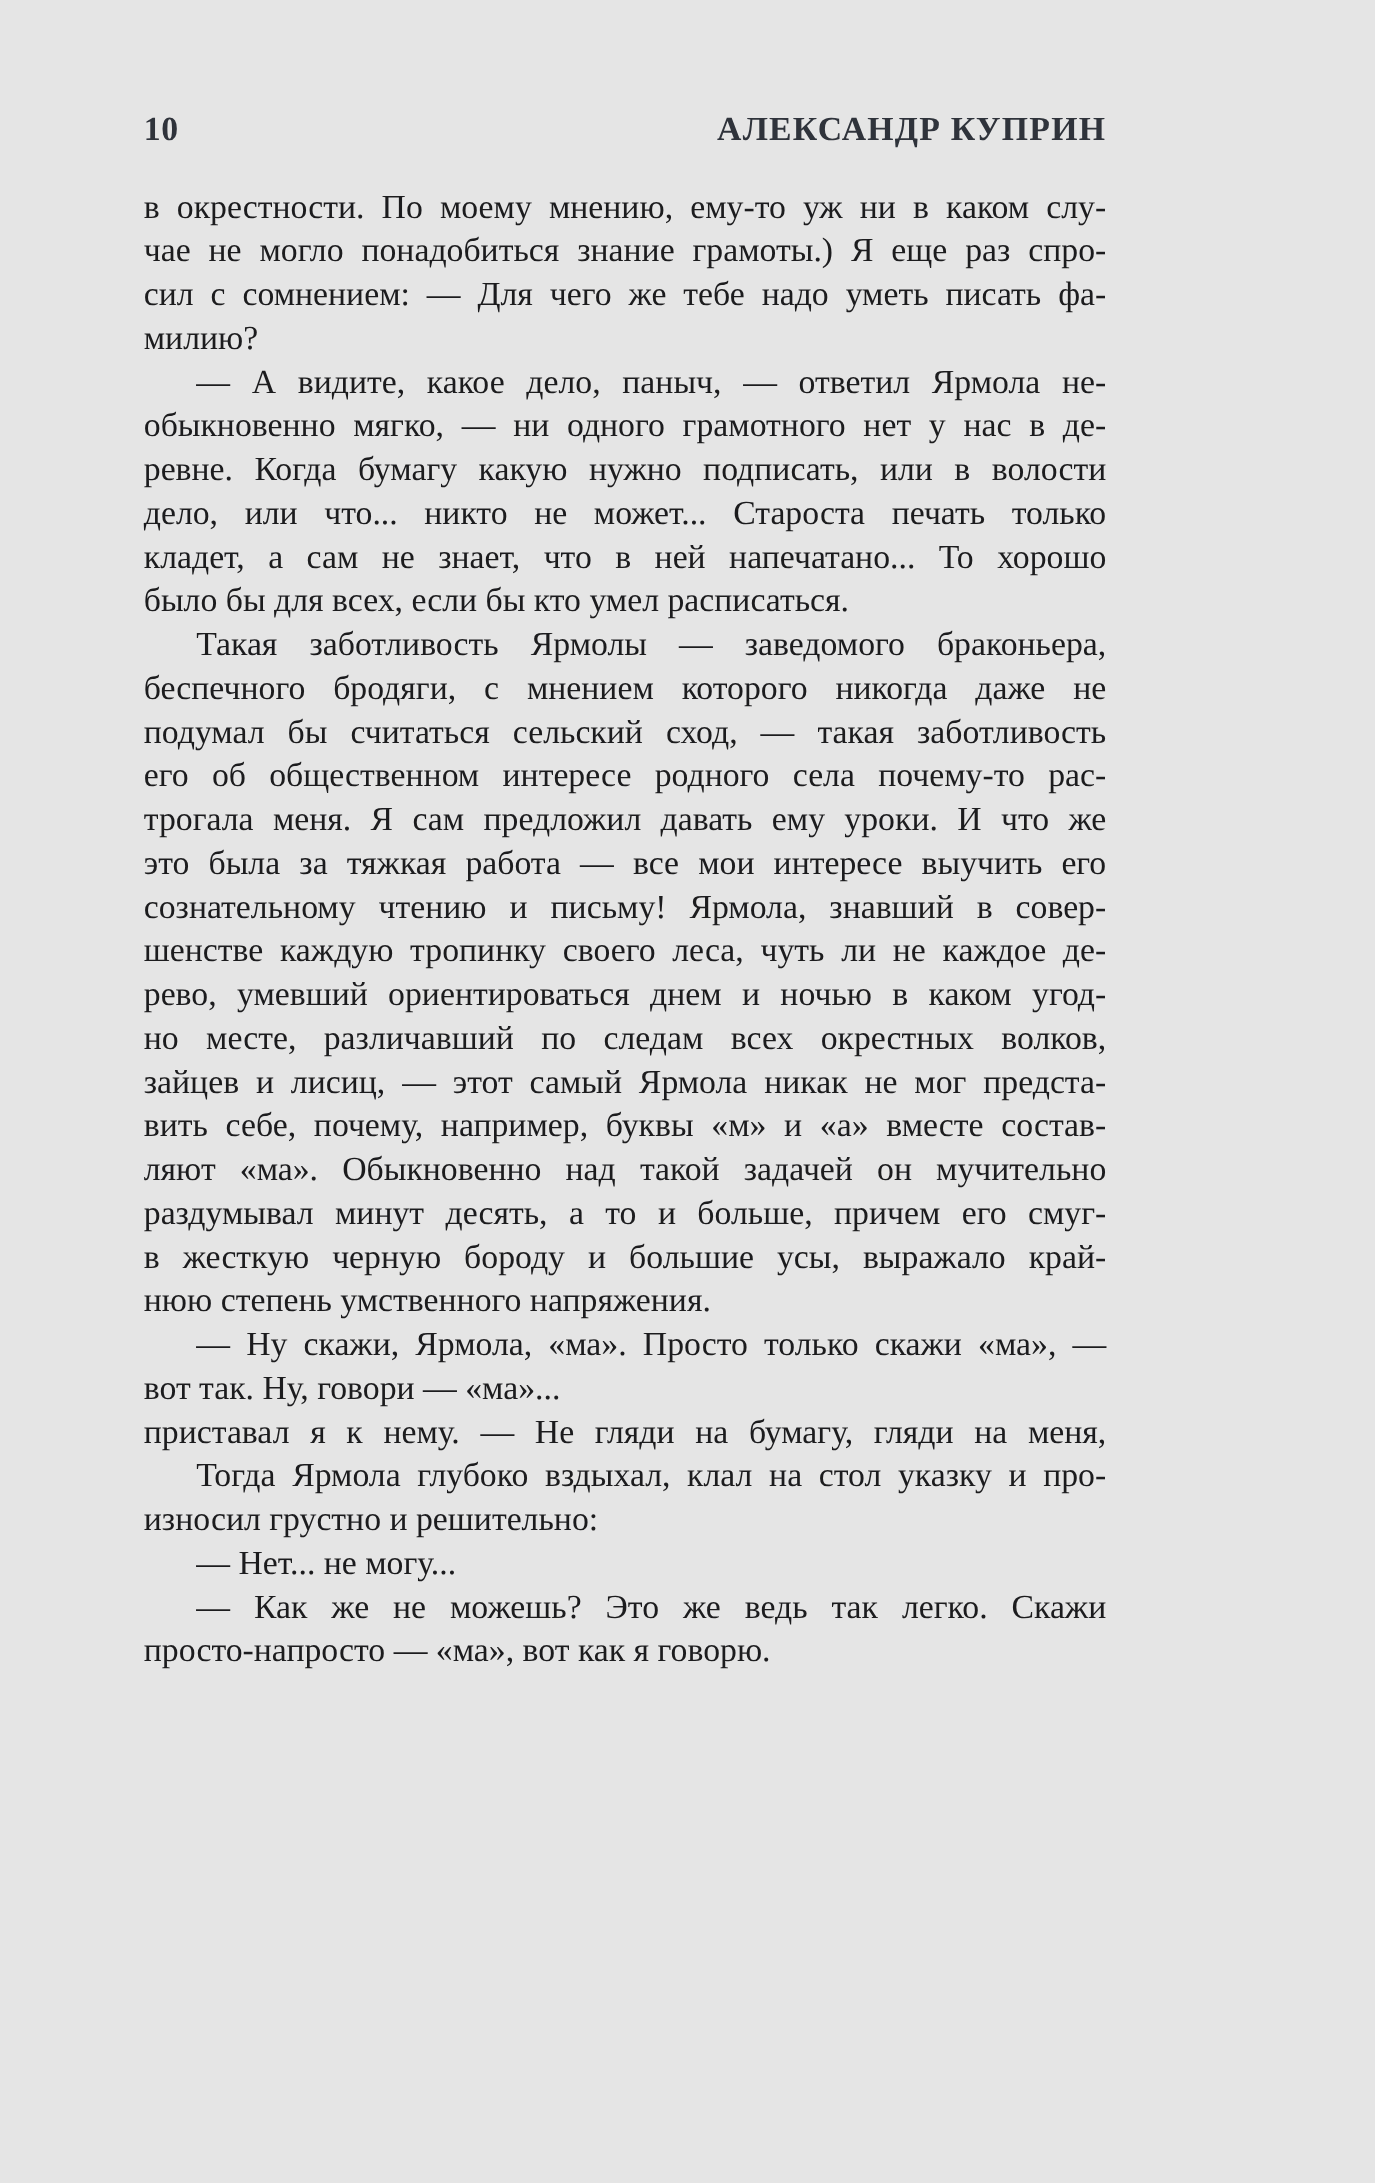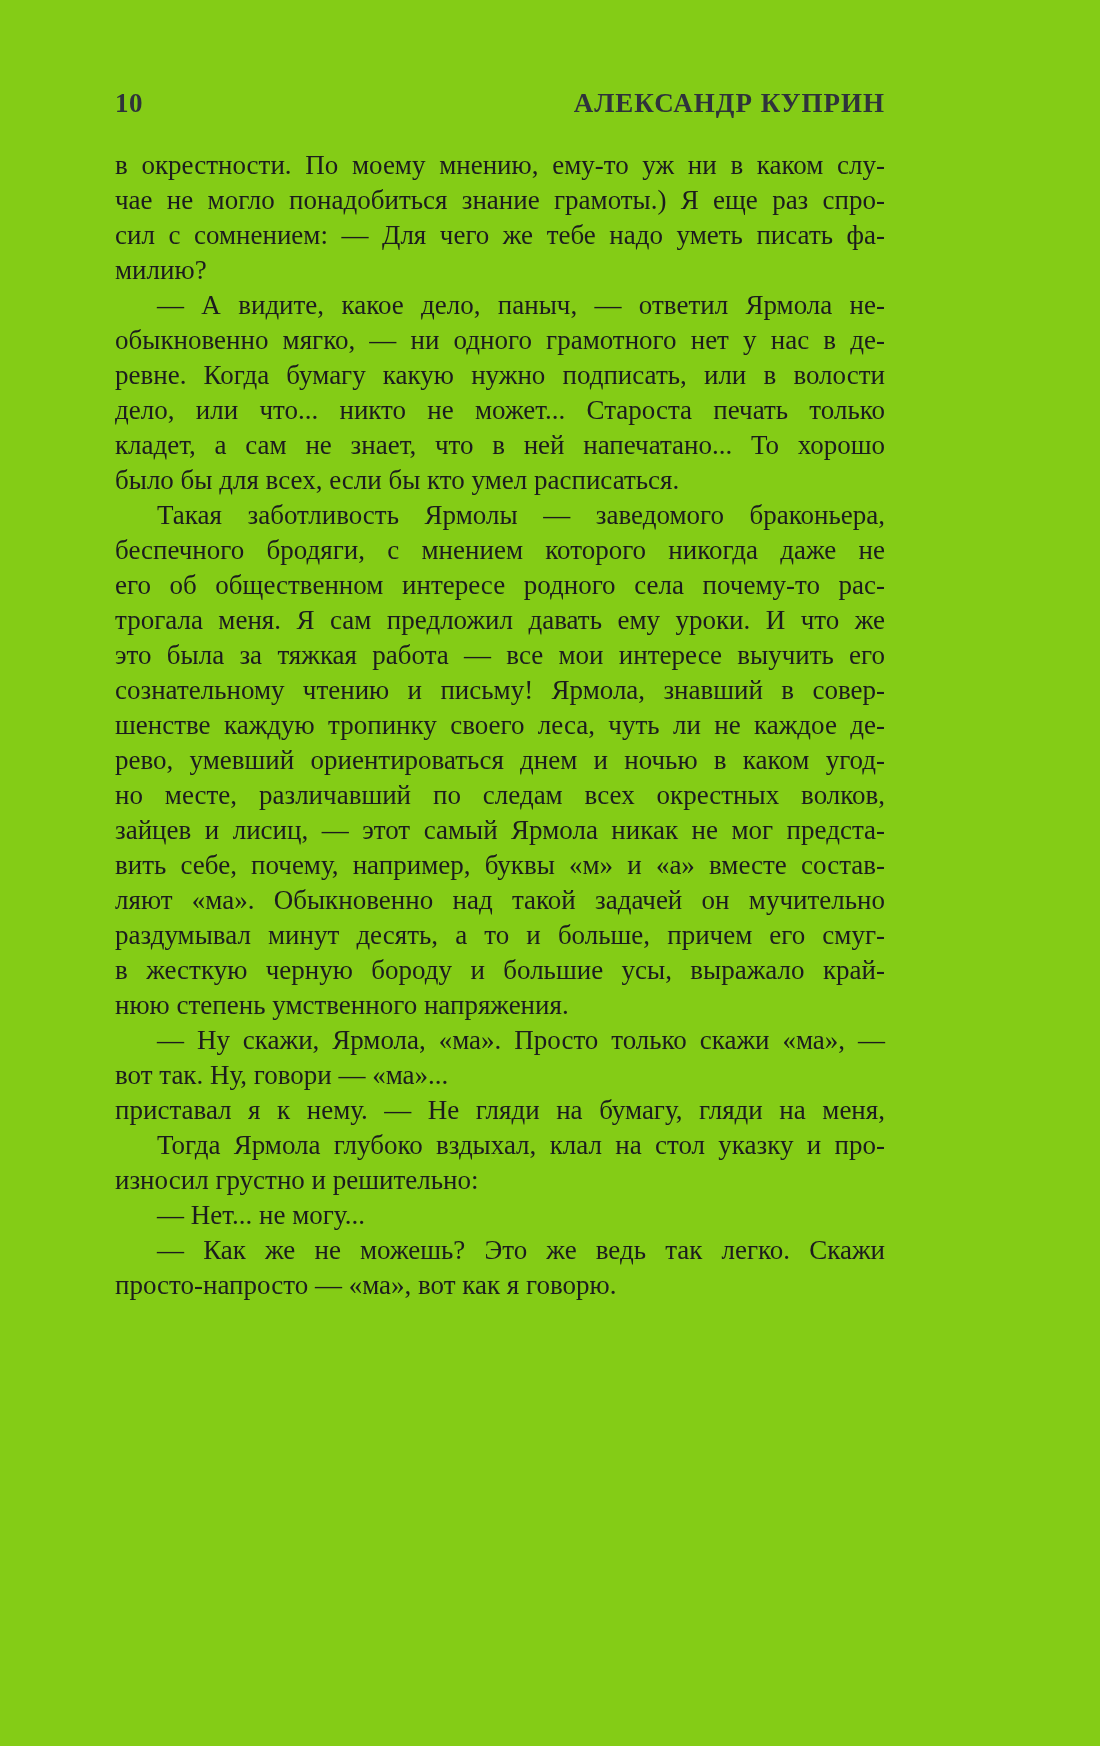--- a/index.html
+++ b/index.html
@@ -51,21 +51,21 @@
   .line.last {
     text-align-last: left;
   }
   .line.indented {
     text-indent: 42px;
   }
 </style>
 </head>
 <body>
 
-<div class="page" style="background: #84cc16;">
+<div class="page" style="background: #e5e5e5;">
   <div class="running-head" style="color: rgb(47, 51, 59);">
     <span class="page-number">10</span>
     <span class="author">АЛЕКСАНДР КУПРИН</span>
   </div>
 
   <div class="text-block" style="color: rgb(28, 28, 30);">
       <div class="paragraph">
         <div class="line">в окрестности. По моему мнению, ему-то уж ни в каком слу-</div>
         <div class="line">чае не могло понадобиться знание грамоты.) Я еще раз спро-</div>
         <div class="line">сил с сомнением: — Для чего же тебе надо уметь писать фа-</div>
@@ -75,20 +75,21 @@
         <div class="line indented">— А видите, какое дело, паныч, — ответил Ярмола не-</div>
         <div class="line">обыкновенно мягко, — ни одного грамотного нет у нас в де-</div>
         <div class="line">ревне. Когда бумагу какую нужно подписать, или в волости</div>
         <div class="line">дело, или что... никто не может... Староста печать только</div>
         <div class="line">кладет, а сам не знает, что в ней напечатано... То хорошо</div>
         <div class="line last">было бы для всех, если бы кто умел расписаться.</div>
       </div>
       <div class="paragraph">
         <div class="line indented">Такая заботливость Ярмолы — заведомого браконьера,</div>
         <div class="line">беспечного бродяги, с мнением которого никогда даже не</div>
+        <div class="line">подумал бы считаться сельский сход, — такая заботливость</div>
         <div class="line">его об общественном интересе родного села почему-то рас-</div>
         <div class="line">трогала меня. Я сам предложил давать ему уроки. И что же</div>
         <div class="line">это была за тяжкая работа — все мои интересе выучить его</div>
         <div class="line">сознательному чтению и письму! Ярмола, знавший в совер-</div>
         <div class="line">шенстве каждую тропинку своего леса, чуть ли не каждое де-</div>
         <div class="line">рево, умевший ориентироваться днем и ночью в каком угод-</div>
         <div class="line">но месте, различавший по следам всех окрестных волков,</div>
         <div class="line">зайцев и лисиц, — этот самый Ярмола никак не мог предста-</div>
         <div class="line">вить себе, почему, например, буквы «м» и «а» вместе состав-</div>
         <div class="line">ляют «ма». Обыкновенно над такой задачей он мучительно</div>

